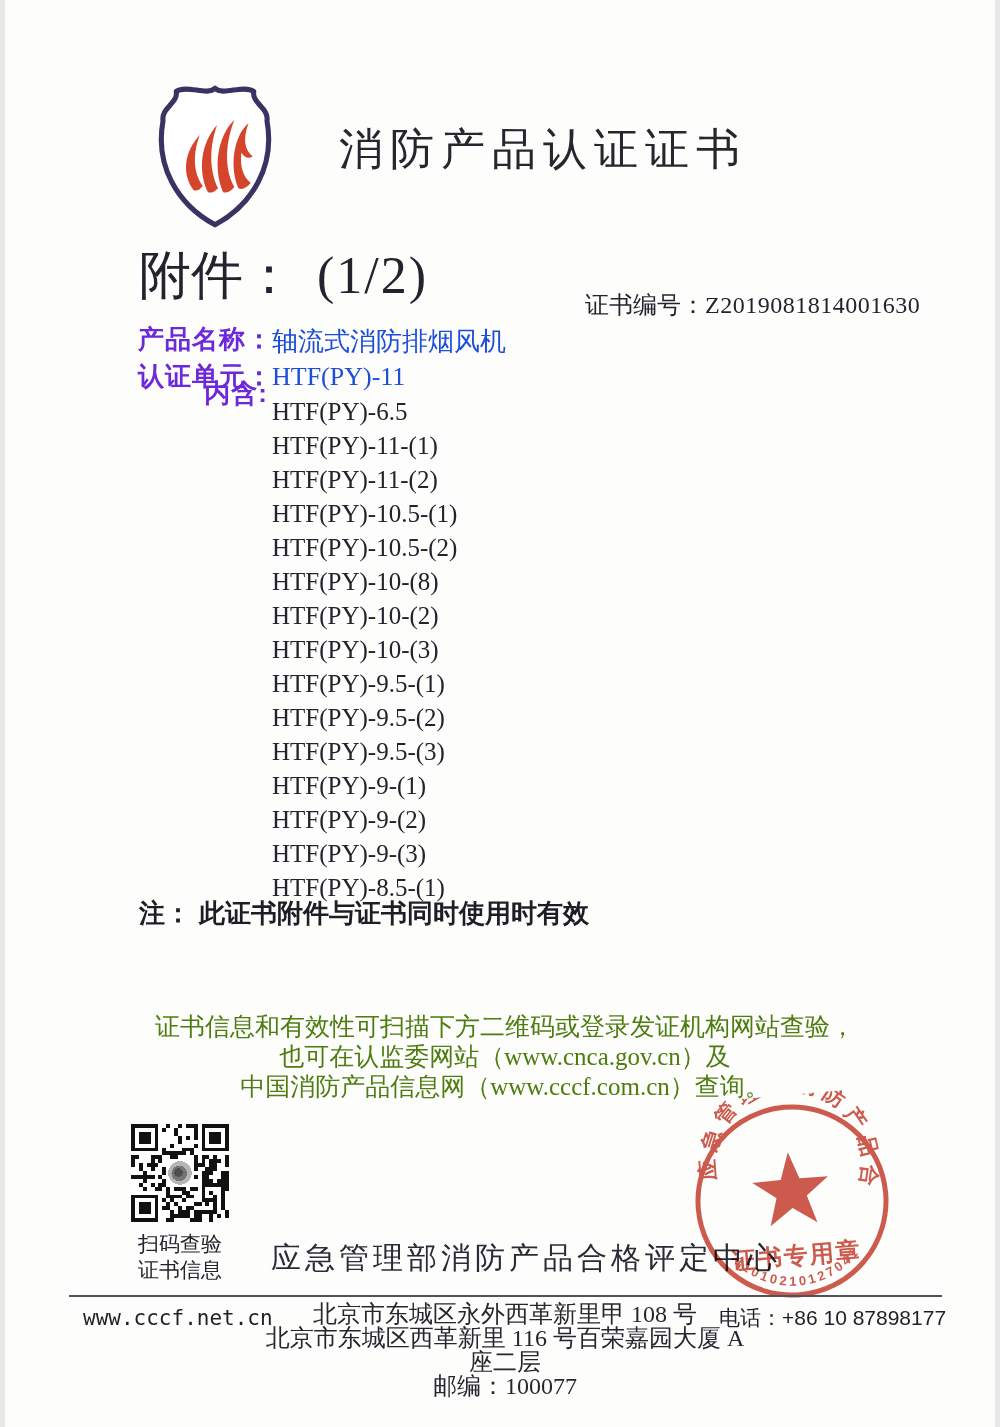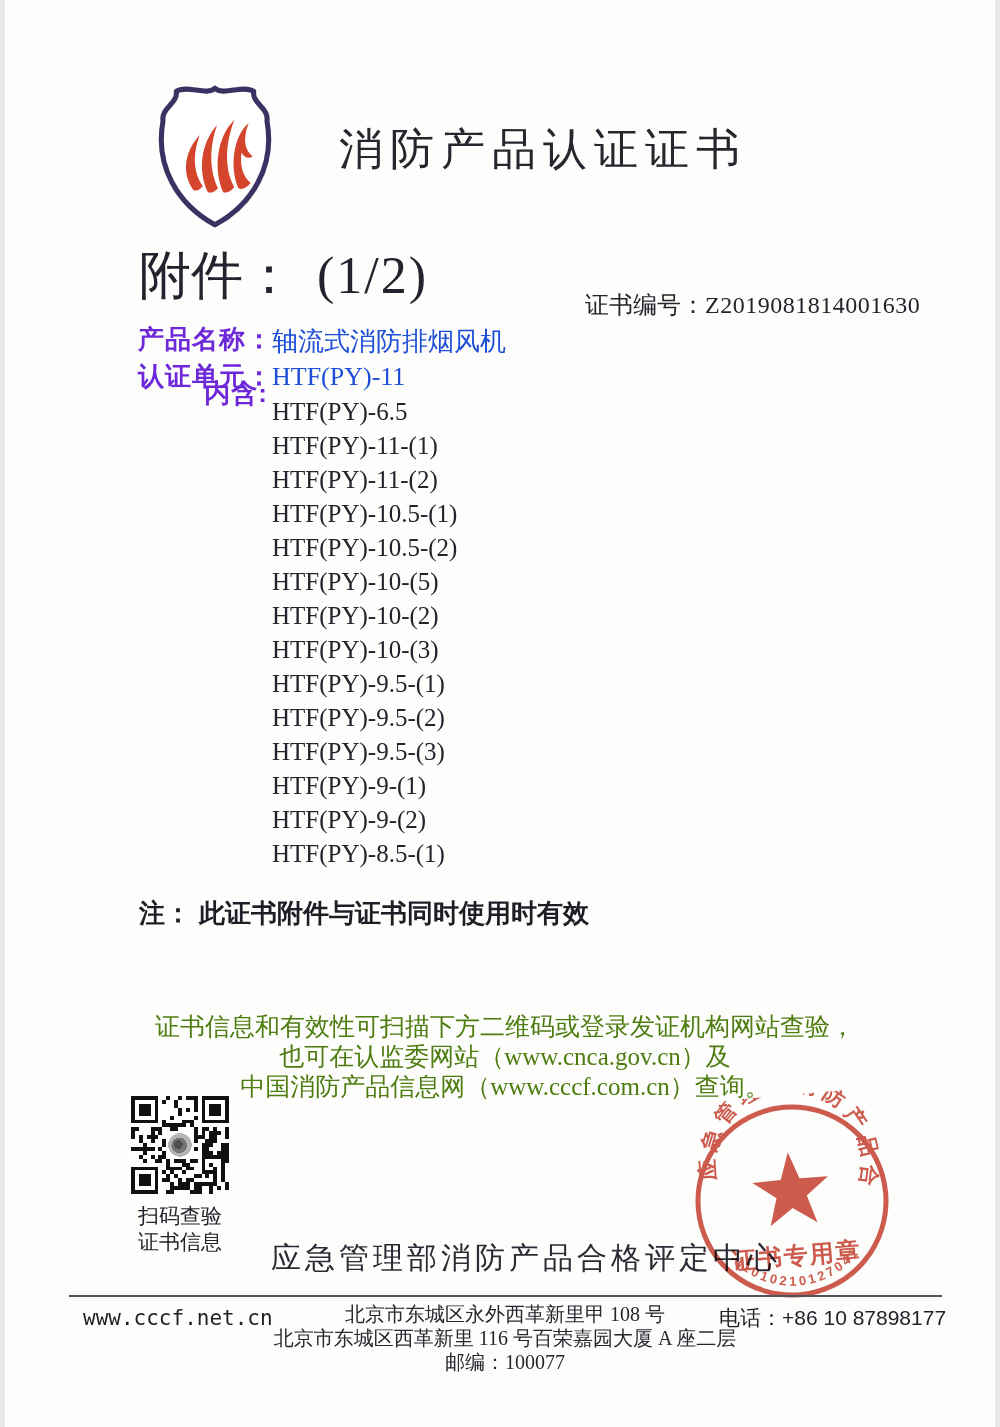--- a/index.html
+++ b/index.html
@@ -46,36 +46,36 @@
     position:absolute;left:134px;top:896px;
     font-family:var(--sans);font-weight:bold;font-size:26px;color:#1d1d26;white-space:nowrap;
   }
   .note .note-text{margin-left:8px;}
   
   .verify{
     position:absolute;left:0;top:1012px;width:1000px;text-align:center;
     font-size:25px;line-height:30px;color:#4d7c0f;
   }
   
-  .qr-block{position:absolute;left:108px;top:1096px;width:134px;text-align:center;}
+  .qr-block{position:absolute;left:108px;top:1124px;width:134px;text-align:center;}
   .qr-svg{width:98px;height:98px;display:block;margin:0 auto;}
   .qr-caption{font-size:21px;line-height:26px;margin-top:9px;color:#23232d;}
   
   .issuer{
     position:absolute;left:266px;top:1238px;
     font-size:30px;letter-spacing:4px;white-space:nowrap;color:#2b2b35;
   }
   .stamp{
     position:absolute;left:681px;top:1095px;width:212px;height:212px;
     transform:rotate(-5deg);mix-blend-mode:multiply;opacity:.9;
   }
   
   .footer-rule{position:absolute;left:64px;top:1295px;width:873px;border-top:2px solid #51515e;}
   .footer-web{position:absolute;left:78px;top:1306px;font-family:var(--mono);font-size:21px;color:#1f1f28;white-space:nowrap;}
-  .footer-addr{position:absolute;left:250px;top:1302px;width:500px;text-align:center;font-size:20px;line-height:24px;color:#26262f;}
+  .footer-addr{position:absolute;left:250px;top:1302px;width:500px;text-align:center;font-size:24px;line-height:24px;color:#26262f;}
   .footer-phone{position:absolute;left:714px;top:1304px;font-family:var(--sans);font-size:21px;color:#1f1f28;white-space:nowrap;}
 </style>
 </head>
 <body>
 
 <div class="page">
 
   <svg class="logo" viewBox="0 0 130 155" aria-hidden="true">
     <path d="M65 12 C57 20 38 8 27 15 C29 27 12 31 14 44 C6 88 28 126 65 146 C102 126 124 88 116 44 C118 31 101 27 103 15 C92 8 73 20 65 12 Z" fill="#ffffff" stroke="#3b3263" stroke-width="5" stroke-linejoin="round"></path>
     <path d="M44 112 C32 96 35 74 50 58 C42 80 45 97 53 108 C50 112 47 113 44 112 Z" fill="#d5452b"></path>
@@ -101,28 +101,29 @@
   <div class="f-value row-unit-value">HTF(PY)-11</div>
 
   <div class="f-label row-contains-label">内含:</div>
 
   <div class="models">
     <div>HTF(PY)-6.5</div>
     <div>HTF(PY)-11-(1)</div>
     <div>HTF(PY)-11-(2)</div>
     <div>HTF(PY)-10.5-(1)</div>
     <div>HTF(PY)-10.5-(2)</div>
-    <div>HTF(PY)-10-(5)</div>
+    <div>HTF(PY)-10-(8)</div>
     <div>HTF(PY)-10-(2)</div>
     <div>HTF(PY)-10-(3)</div>
     <div>HTF(PY)-9.5-(1)</div>
     <div>HTF(PY)-9.5-(2)</div>
     <div>HTF(PY)-9.5-(3)</div>
     <div>HTF(PY)-9-(1)</div>
     <div>HTF(PY)-9-(2)</div>
+    <div>HTF(PY)-9-(3)</div>
     <div>HTF(PY)-8.5-(1)</div>
   </div>
 
   <div class="note">
     <span>注：</span><span class="note-text">此证书附件与证书同时使用时有效</span>
   </div>
 
   <div class="verify">
     <div>证书信息和有效性可扫描下方二维码或登录发证机构网站查验，</div>
     <div>也可在认监委网站（www.cnca.gov.cn）及</div>

